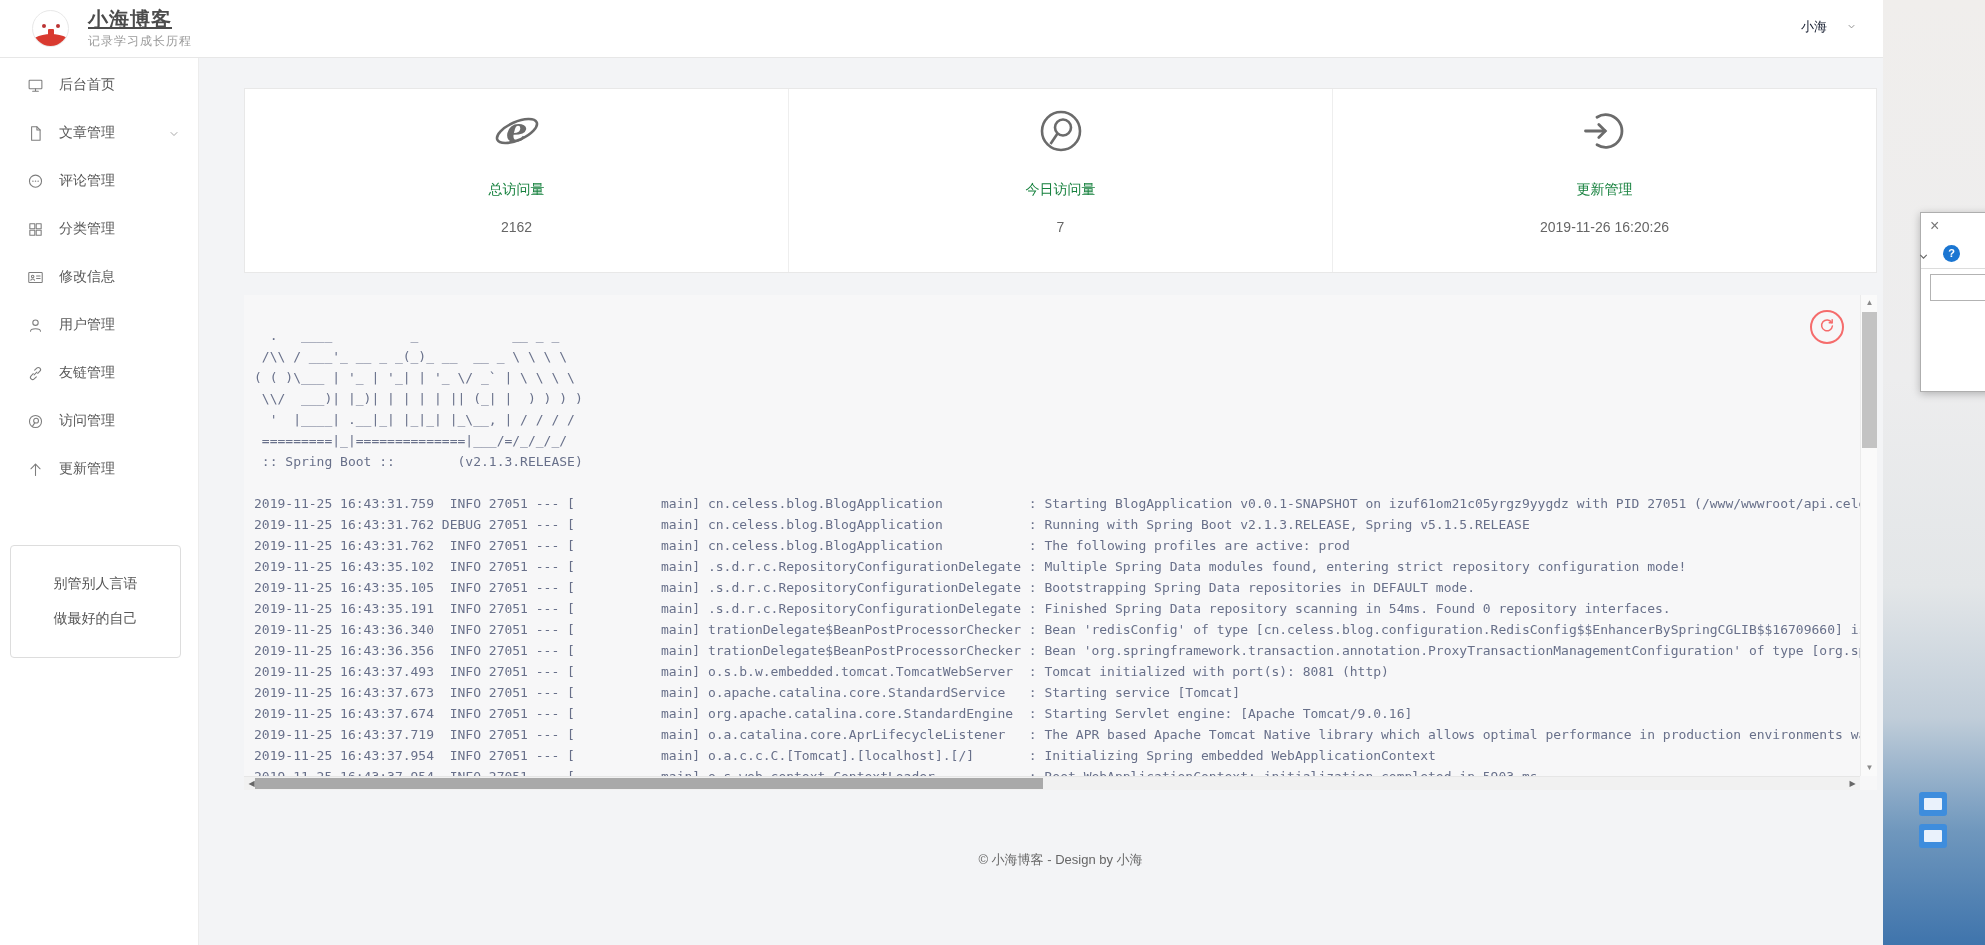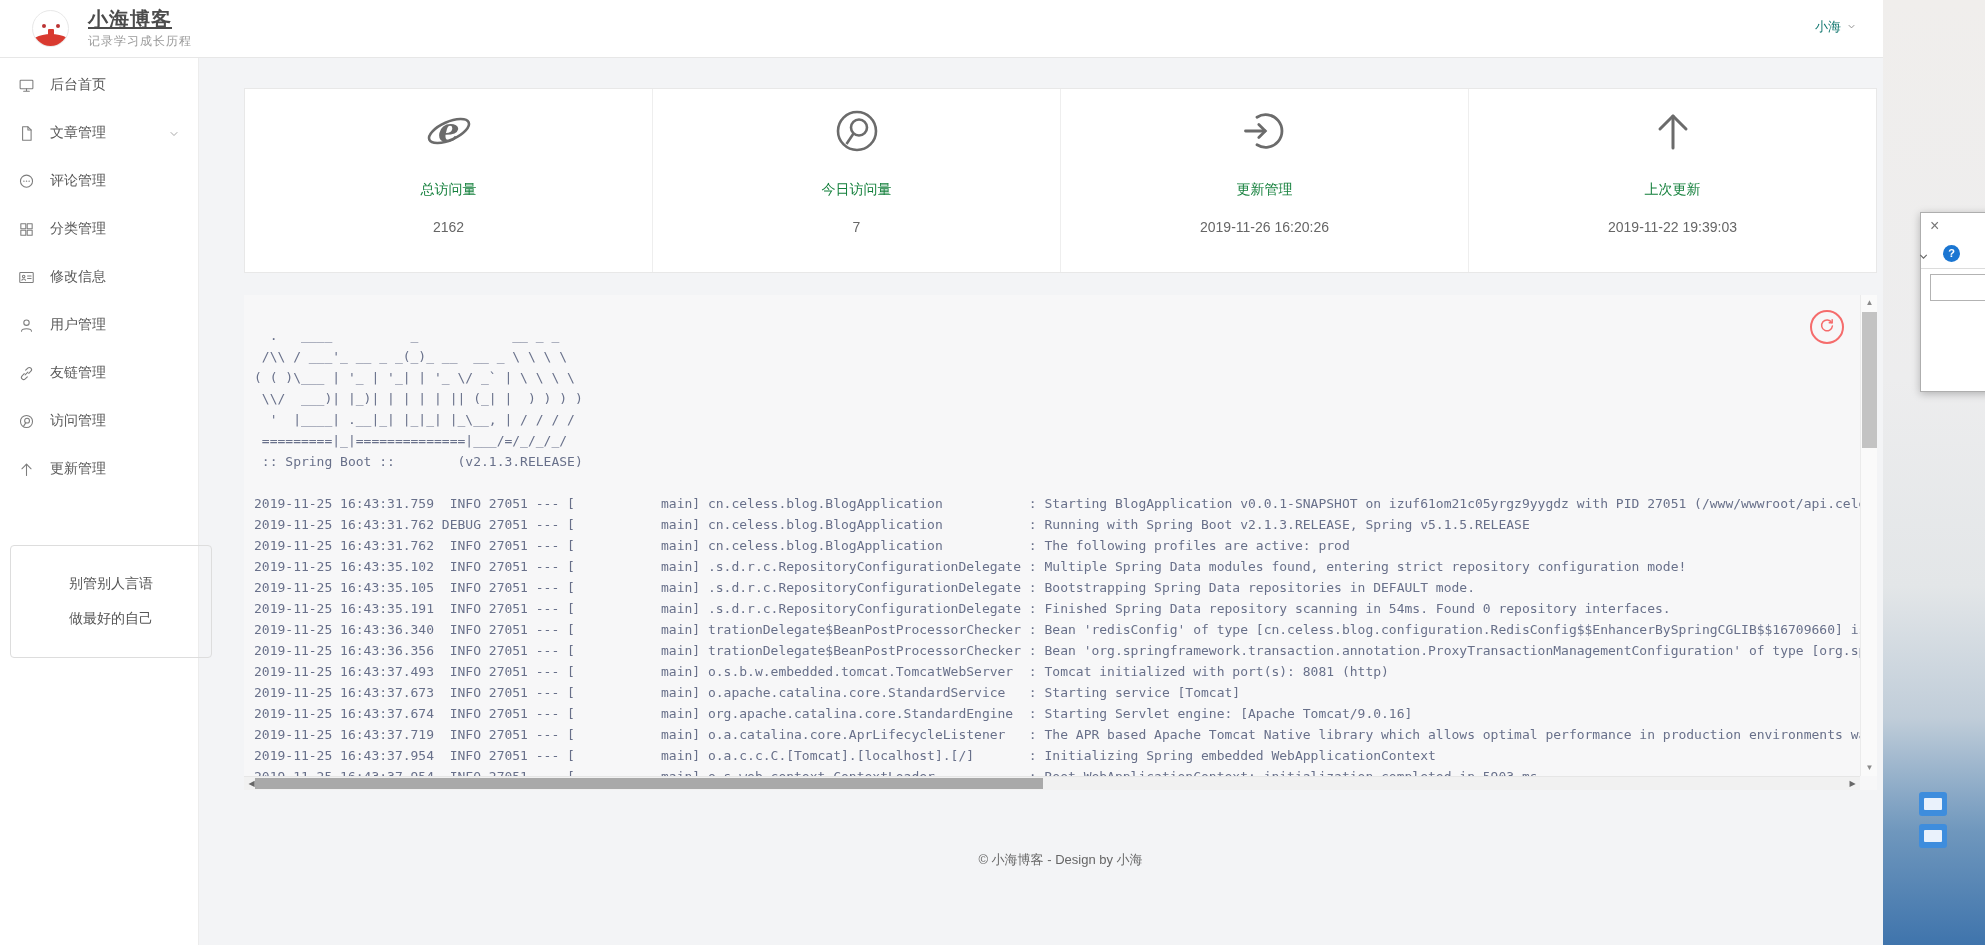--- a/index.html
+++ b/index.html
@@ -27,31 +27,31 @@
 
   .header { position:absolute; left:0; top:0; width:1883px; height:58px; background:#fff; border-bottom:1px solid #e7e7e7; z-index:5; }
   .logo { position:absolute; left:32px; top:10px; width:37px; height:37px; border-radius:50%; background:#fff;
     border:1px solid #e8e8e8; overflow:hidden; }
   .logo .cape { position:absolute; left:-4px; bottom:-12px; width:44px; height:24px; background:#d93a30; border-radius:50% 50% 0 0; }
   .logo .eye { position:absolute; top:13px; width:4px; height:4px; border-radius:50%; background:#b33; }
   .logo .eye.l { left:9px; } .logo .eye.r { left:23px; }
   .logo .mark { position:absolute; left:15px; top:18px; width:6px; height:7px; background:#d93a30; border-radius:1px; }
   .brand-title { position:absolute; left:88px; top:6px; font-size:20px; font-weight:bold; color:#4c4c4c; letter-spacing:1px;text-decoration:underline; }
   .brand-sub { position:absolute; left:88px; top:33px; font-size:12px; color:#9b9b9b; letter-spacing:1px; }
-  .user-menu { position:absolute; right:26px; top:18px; font-size:13px; color:#0f766e; cursor:pointer; display:flex; align-items:center; gap:5px; }
+  .user-menu { position:absolute; right:26px; top:18px; font-size:13px; color:#0f172a; cursor:pointer; display:flex; align-items:center; gap:19px; }
   .user-menu svg { width:11px; height:11px; }
 
   .sidebar { position:absolute; left:0; top:58px; width:199px; height:887px; background:#fff; border-right:1px solid #ececec; padding-top:3px; }
-  .side-item { position:relative; height:48px; display:flex; align-items:center; padding-left:18px; gap:15px;
+  .side-item { position:relative; height:48px; display:flex; align-items:center; padding-left:27px; gap:15px;
     font-size:14px; color:#595959; cursor:pointer; }
   .side-item .side-icon { width:17px; height:17px; color:#7d7d7d; display:inline-flex; }
   .side-item .side-icon svg { width:17px; height:17px; }
   .side-caret { position:absolute; right:18px; top:18px; width:12px; height:12px; color:#8a8a8a; }
   .side-caret svg { width:12px; height:12px; }
-  .quote-box { position:absolute; left:10px; top:487px; width:202px; height:113px; border:1px solid #ddd; border-radius:4px;
+  .quote-box { position:absolute; left:10px; top:487px; width:171px; height:113px; border:1px solid #ddd; border-radius:4px;
     display:flex; flex-direction:column; align-items:center; justify-content:center; gap:17px; font-size:14px; color:#555; }
 
   .content { position:absolute; left:200px; top:58px; width:1683px; height:887px; }
 
   .stats-panel { position:absolute; left:44px; top:30px; width:1633px; height:185px; background:#fff; border:1px solid #e8e8e8; display:flex; }
   .stat-card { flex:1; position:relative; border-right:1px solid #eee; }
   .stat-card:last-child { border-right:none; }
   .stat-icon { position:absolute; left:0; top:18px; width:100%; height:52px; display:flex; justify-content:center; color:#6b6b6b; }
   .stat-label { position:absolute; left:0; top:92px; width:100%; text-align:center; font-size:14px; color:#15803d; }
   .stat-value { position:absolute; left:0; top:130px; width:100%; text-align:center; font-size:14px; color:#666; }
@@ -255,30 +255,20 @@
               <svg viewBox="0 0 48 48" width="48" height="48" fill="none" stroke="currentColor" stroke-width="2.8" stroke-linecap="round">
                 <path d="M16 10.2A16.3 16.3 0 1 1 16 37.8"></path>
                 <path d="M4.5 24H24"></path>
                 <path d="M17.8 17.5L24.3 24l-6.5 6.5"></path>
               </svg>
             </div>
     <div class="stat-label">更新管理</div>
     <div class="stat-value">2019-11-26 16:20:26</div>
   </div>
 
-  <div class="stat-card">
-    <div class="stat-icon">
-              <svg viewBox="0 0 24 24" width="48" height="48" fill="none" stroke="currentColor" stroke-width="1.5" stroke-linecap="round" stroke-linejoin="round">
-                <path d="M12 20.5V4.5"></path>
-                <path d="M5.5 11L12 4.5 18.5 11"></path>
-              </svg>
-            </div>
-    <div class="stat-label">上次更新</div>
-    <div class="stat-value">2019-11-22 19:39:03</div>
-  </div>
 </div>
 
       <div class="console">
         <pre class="log-pre" id="log-pre">  .   ____          _            __ _ _
  /\\ / ___'_ __ _ _(_)_ __  __ _ \ \ \ \
 ( ( )\___ | '_ | '_| | '_ \/ _` | \ \ \ \
  \\/  ___)| |_)| | | | | || (_| |  ) ) ) )
   '  |____| .__|_| |_|_| |_\__, | / / / /
  =========|_|==============|___/=/_/_/_/
  :: Spring Boot ::        (v2.1.3.RELEASE)

